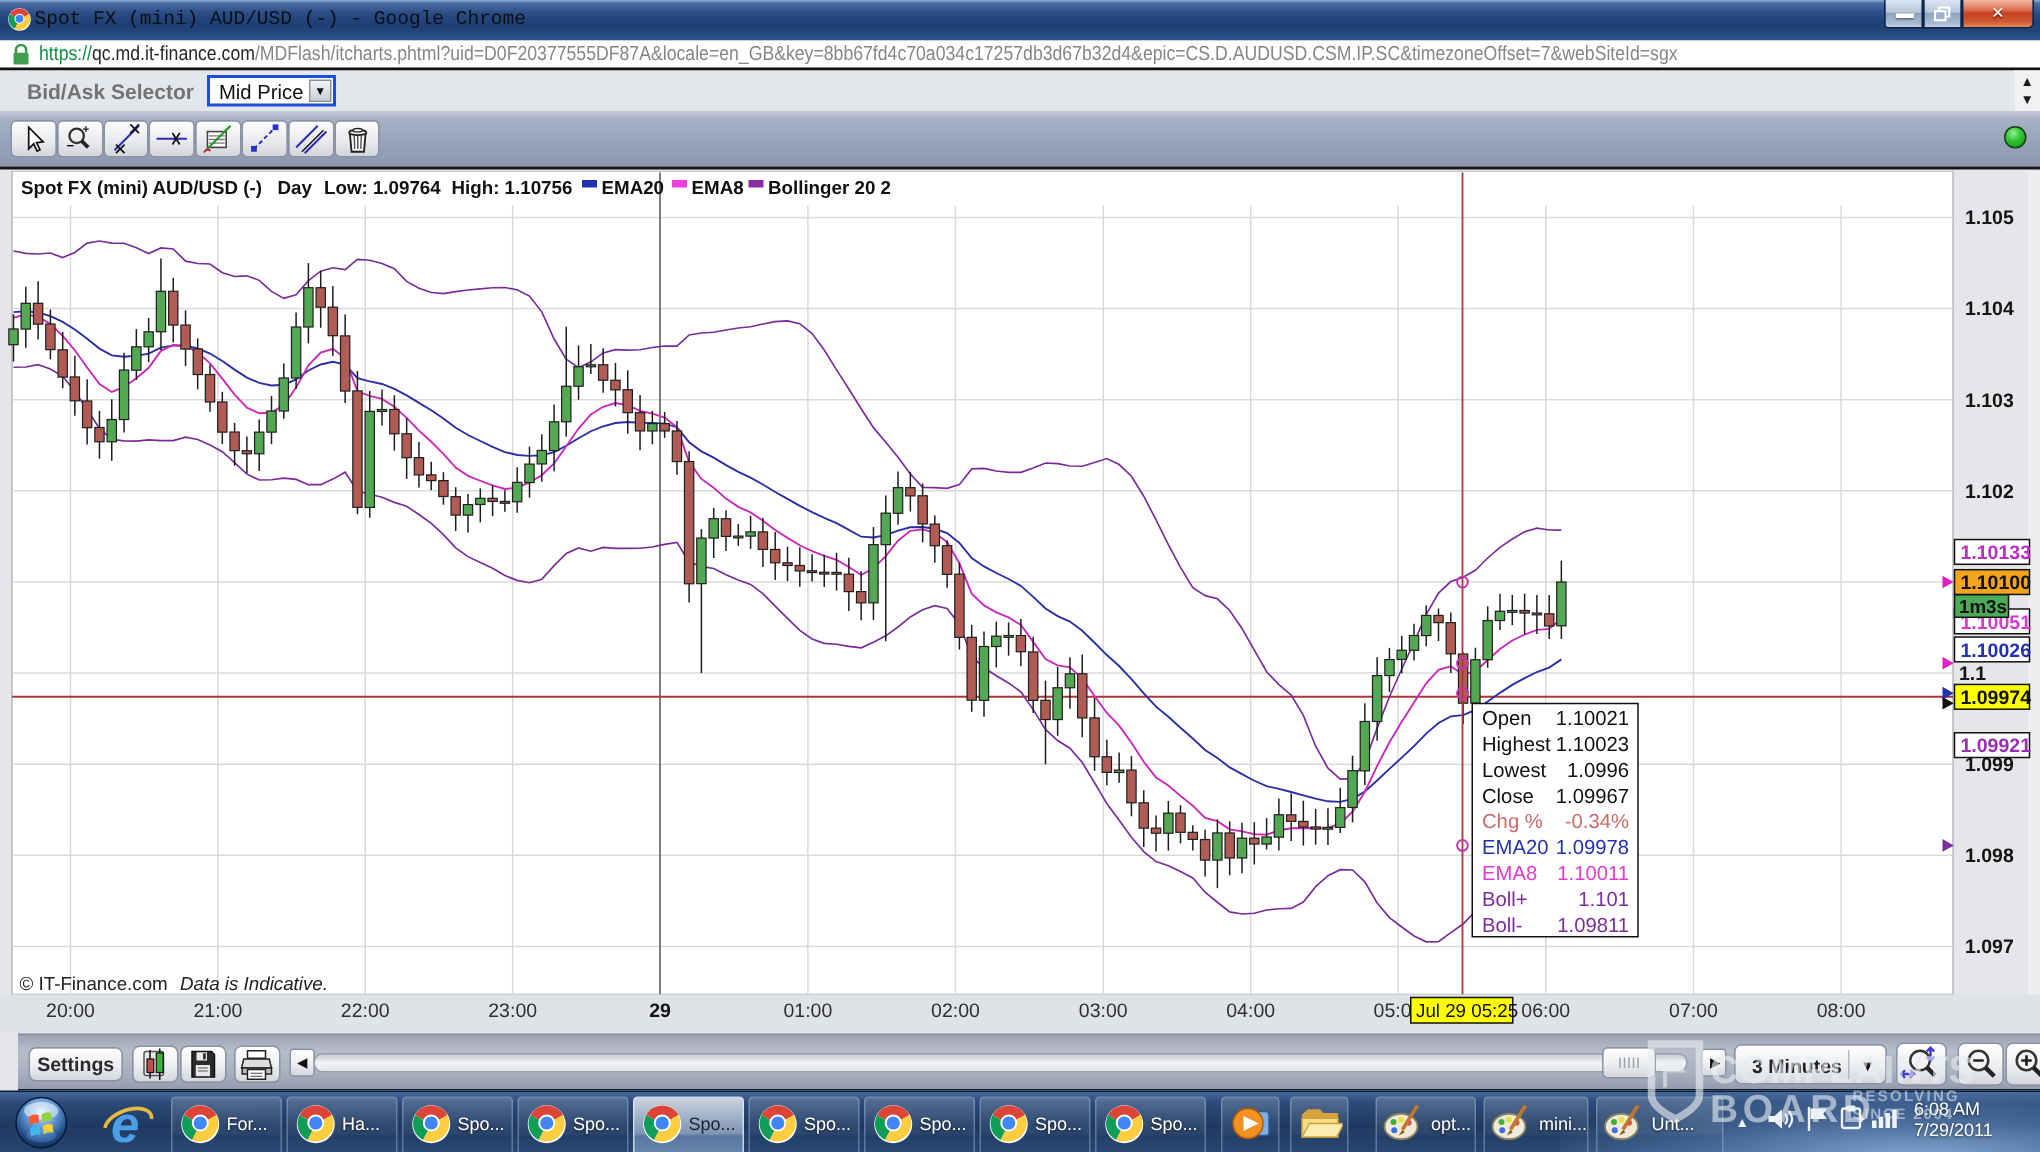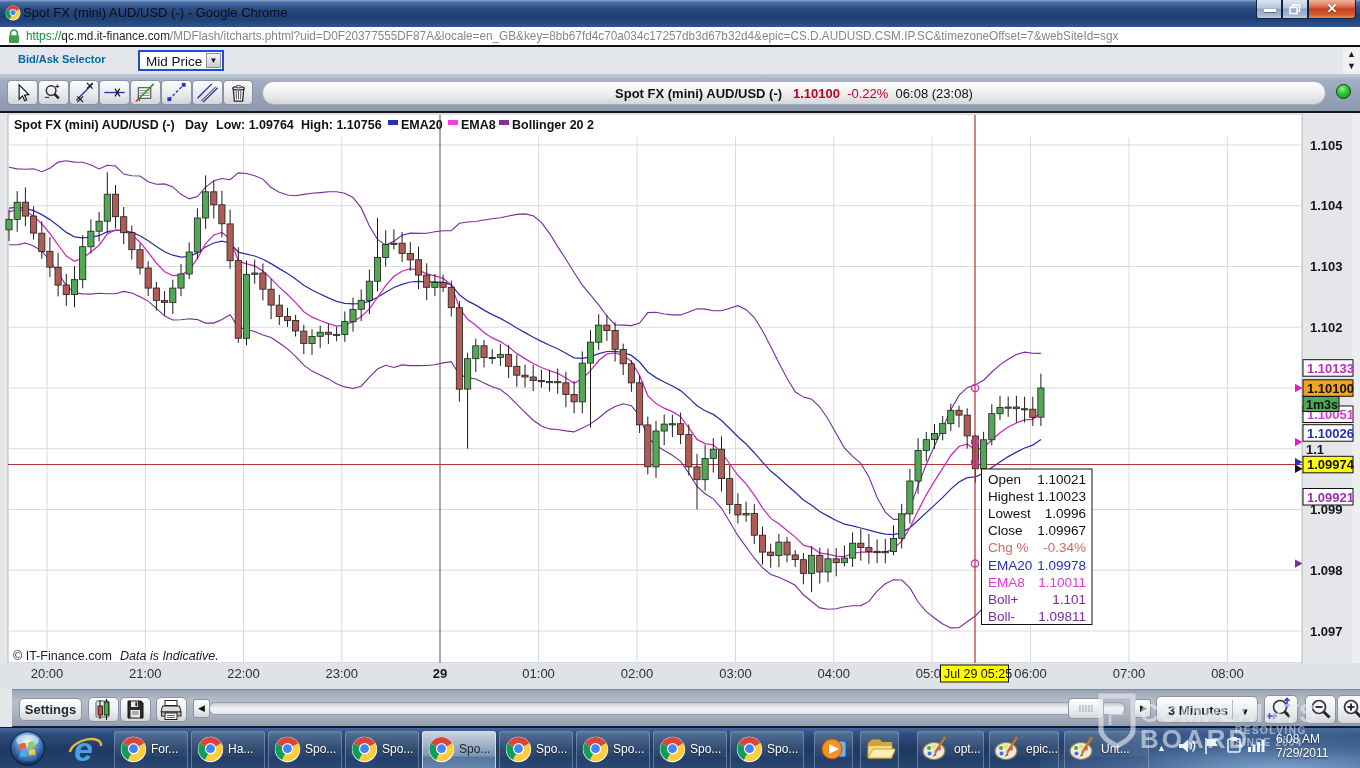--- a/index.html
+++ b/index.html
@@ -1,38 +1,38 @@
 <!DOCTYPE html>
 <html><head><meta charset="utf-8">
 <style>
 * { margin:0; padding:0; box-sizing:border-box; }
 html,body { width:1360px; height:768px; overflow:hidden; font-family:"Liberation Sans", sans-serif; }
 #screen { position:absolute; left:0; top:0; width:1360px; height:768px; background:#e4e6e9; }
 .abs { position:absolute; }
 
 #titlebar { left:0; top:0; width:1360px; height:27px;
-  background:linear-gradient(180deg,#8fabd0 0%,#4a6fa5 8%,#2a4d84 32%,#1e4076 58%,#224579 78%,#2f5590 100%); }
+  background:linear-gradient(180deg,#8fabd0 0%,#4a6fa5 8%,#2a4d84 32%,#1e4076 58%,#224579 78%,#2f5590 100%);font-family:Liberation Mono, monospace; }
 #title-text { left:23px; top:5px; font-size:13px; color:#0c0e14; }
 .winbtn { top:0; height:19px; border:1px solid #0f2343; border-top:none;
   background:linear-gradient(180deg,#dde6f2 0%,#b6c5da 45%,#8fa3c0 50%,#a9bcd6 88%,#c3d2e6 100%);
   color:#fff; text-align:center; }
 #btn-min { left:1256px; width:26px; border-radius:0 0 0 3px; }
 #btn-max { left:1282px; width:26px; }
 #btn-close { left:1308px; width:48px; border-radius:0 0 4px 0;
   background:linear-gradient(180deg,#f2b5a2 0%,#dd7355 35%,#c7411f 50%,#cf5a30 80%,#e08a5c 100%); }
 .glyph { position:relative; top:1px; font-size:13px; font-weight:bold; color:#fff; text-shadow:0 1px 1px rgba(0,0,0,.5); }
 
 #urlbar { left:0; top:27px; width:1360px; height:18px; background:#ffffff; }
 #urltext { position:absolute; left:26px; top:1px; font-size:13.5px; color:#868686; white-space:nowrap; transform:scaleX(0.872); transform-origin:left center; }
 #urltext .sch { color:#0b9040; }
 #urltext .dom { color:#262626; }
 #sep1 { left:0; top:45px; width:1360px; height:2px; background:#101010; }
 
 #bidask { left:0; top:47px; width:1360px; height:27px; background:#e3e6ea; }
-#bidask b { position:absolute; left:18px; top:6px; font-size:11px; color:#0369a1; }
+#bidask b { position:absolute; left:18px; top:6px; font-size:14px; color:#737373; }
 #selbox { position:absolute; left:138px; top:3px; width:86px; height:21px; background:#fff; border:2px solid #1d4ed8; }
 #selbox span { position:absolute; left:6px; top:2px; font-size:13.5px; color:#111; }
 #selarw { position:absolute; right:1px; top:1px; width:15px; height:15px;
   background:linear-gradient(180deg,#f4f5f7,#c9cdd4); border:1px solid #8a9097; font-size:8px; color:#111; text-align:center; line-height:14px; }
 #pgscroll { position:absolute; left:1343px; top:0px; width:17px; height:27px; background:#f1f1f3; }
 #pgscroll div { position:absolute; left:4px; font-size:9px; color:#1a1a1a; }
 
 #toolbar { left:0; top:74px; width:1360px; height:39px;
   background:linear-gradient(180deg,#c3cbd9 0%,#a3aec2 18%,#93a0b6 70%,#8c98ae 100%);
   border-bottom:2px solid #15161a; }
@@ -161,21 +161,20 @@
           <line x1="9" y1="22" x2="24" y2="7" stroke="#111" stroke-width="1"></line>
         </svg></div>
 <div class="tbtn" style="left:222.6px"><svg width="29" height="24" viewBox="1 1 29 25">
           <path d="M10,9 h11 l-1.2,13 h-8.6 Z" fill="#fafafa" stroke="#222" stroke-width="1.3"></path>
           <ellipse cx="15.5" cy="8.6" rx="6" ry="1.8" fill="#eee" stroke="#222" stroke-width="1.2"></ellipse>
           <ellipse cx="15.5" cy="7" rx="3.2" ry="1.2" fill="#fff" stroke="#222" stroke-width="1"></ellipse>
           <line x1="13" y1="11" x2="13.4" y2="20" stroke="#555" stroke-width="1"></line>
           <line x1="15.5" y1="11" x2="15.5" y2="20" stroke="#555" stroke-width="1"></line>
           <line x1="18" y1="11" x2="17.6" y2="20" stroke="#555" stroke-width="1"></line>
         </svg></div>
-  <div id="tbar-mid"><b>Spot FX (mini) AUD/USD (-)</b>&nbsp;&nbsp;&nbsp;<b style="color:#c00020">1.10100</b>&nbsp;&nbsp;<span style="color:#c00020">-0.22%</span>&nbsp;&nbsp;<span>06:08 (23:08)</span></div>
 </div>
 <div id="glight" class="abs"></div>
 
 <svg id="chart" width="1360" height="575" style="position:absolute;left:0;top:114px" font-family="Liberation Sans, sans-serif">
 <rect x="0" y="0" width="1360" height="575" fill="#e4e6e9"></rect>
 <rect x="1352" y="0" width="8" height="575" fill="#edeef0"></rect>
 <rect x="8" y="0" width="1294" height="549" fill="#ffffff" stroke="#b5b8bc" stroke-width="1"></rect>
 <line x1="47.0" y1="23" x2="47.0" y2="549" stroke="#d9dadb" stroke-width="1"></line>
 <line x1="145.3" y1="23" x2="145.3" y2="549" stroke="#d9dadb" stroke-width="1"></line>
 <line x1="243.5" y1="23" x2="243.5" y2="549" stroke="#d9dadb" stroke-width="1"></line>
@@ -767,21 +766,21 @@
 <div class="taskbtn" style="left:989px;width:70px">
         <svg width="30" height="29" style="position:absolute;left:3px;top:3px">
 <ellipse cx="13" cy="16" rx="11" ry="8.5" fill="#efe9d8" stroke="#8a7f5f" stroke-width="1.2"></ellipse>
 <circle cx="8" cy="13" r="2" fill="#3fae3f"></circle>
           <circle cx="13" cy="11.5" r="2" fill="#e8e23c"></circle>
 <circle cx="18" cy="13.5" r="2" fill="#e85050"></circle>
           <circle cx="8.5" cy="18.5" r="2" fill="#3c6ee8"></circle>
 <path d="M24,2 L14,18" stroke="#c07830" stroke-width="2.5"></path>
 <path d="M14,18 l-2.5,4 4,-2 Z" fill="#8a5a20"></path>
 </svg>
-        <div class="lbl">epic...</div>
+        <div class="lbl">mini...</div>
       </div>
 <div class="taskbtn" style="left:1064px;width:85px">
         <svg width="30" height="29" style="position:absolute;left:3px;top:3px">
 <ellipse cx="13" cy="16" rx="11" ry="8.5" fill="#efe9d8" stroke="#8a7f5f" stroke-width="1.2"></ellipse>
 <circle cx="8" cy="13" r="2" fill="#3fae3f"></circle>
           <circle cx="13" cy="11.5" r="2" fill="#e8e23c"></circle>
 <circle cx="18" cy="13.5" r="2" fill="#e85050"></circle>
           <circle cx="8.5" cy="18.5" r="2" fill="#3c6ee8"></circle>
 <path d="M24,2 L14,18" stroke="#c07830" stroke-width="2.5"></path>
 <path d="M14,18 l-2.5,4 4,-2 Z" fill="#8a5a20"></path>

